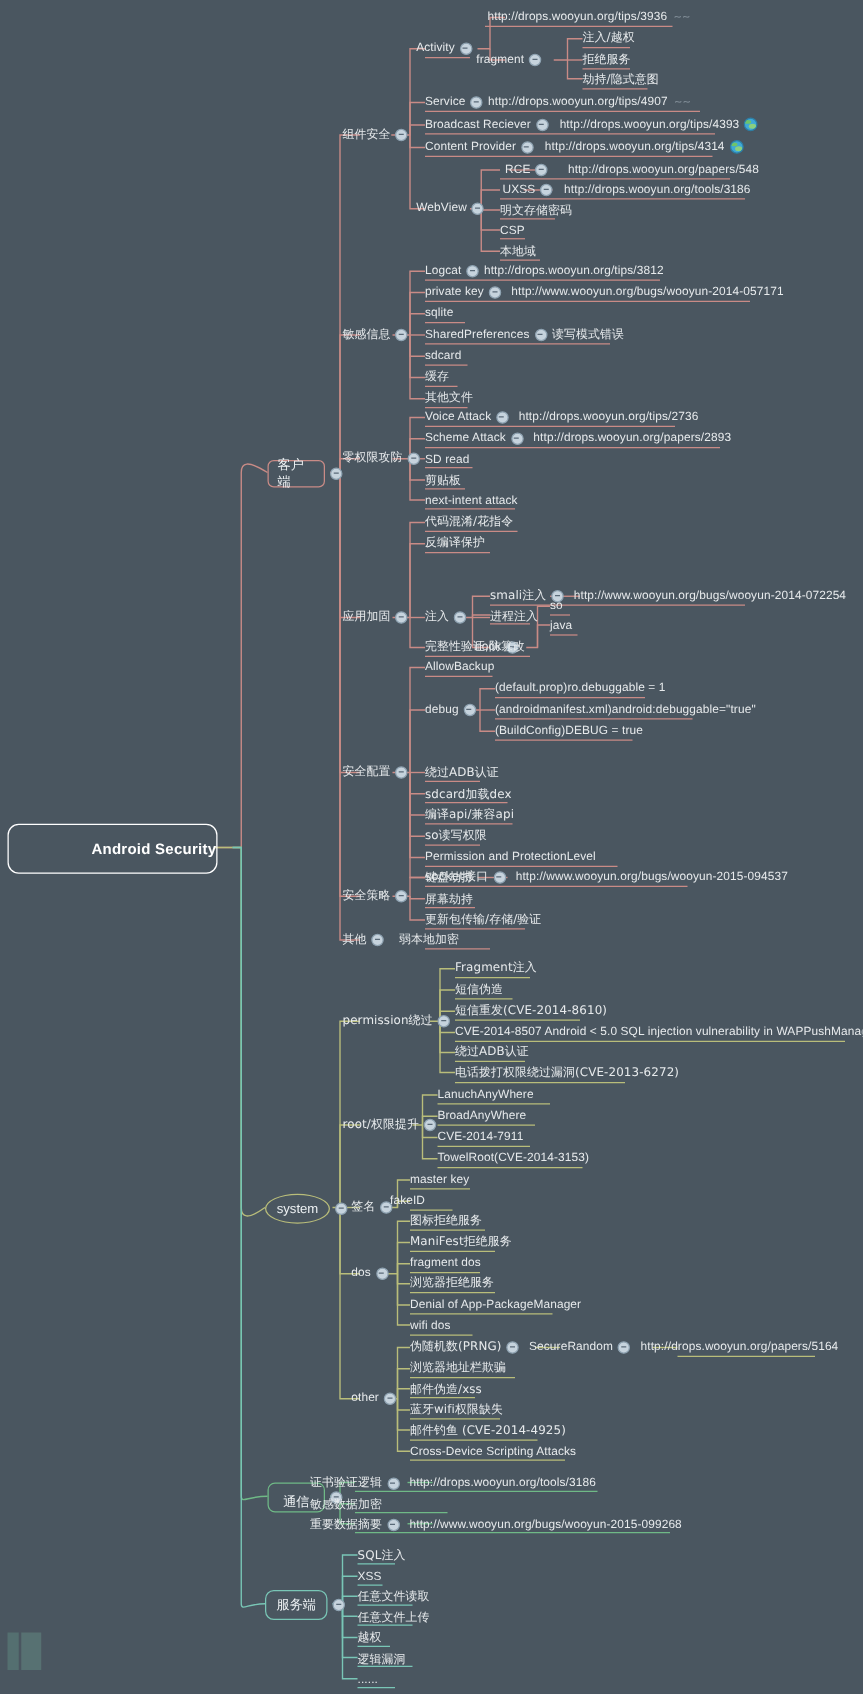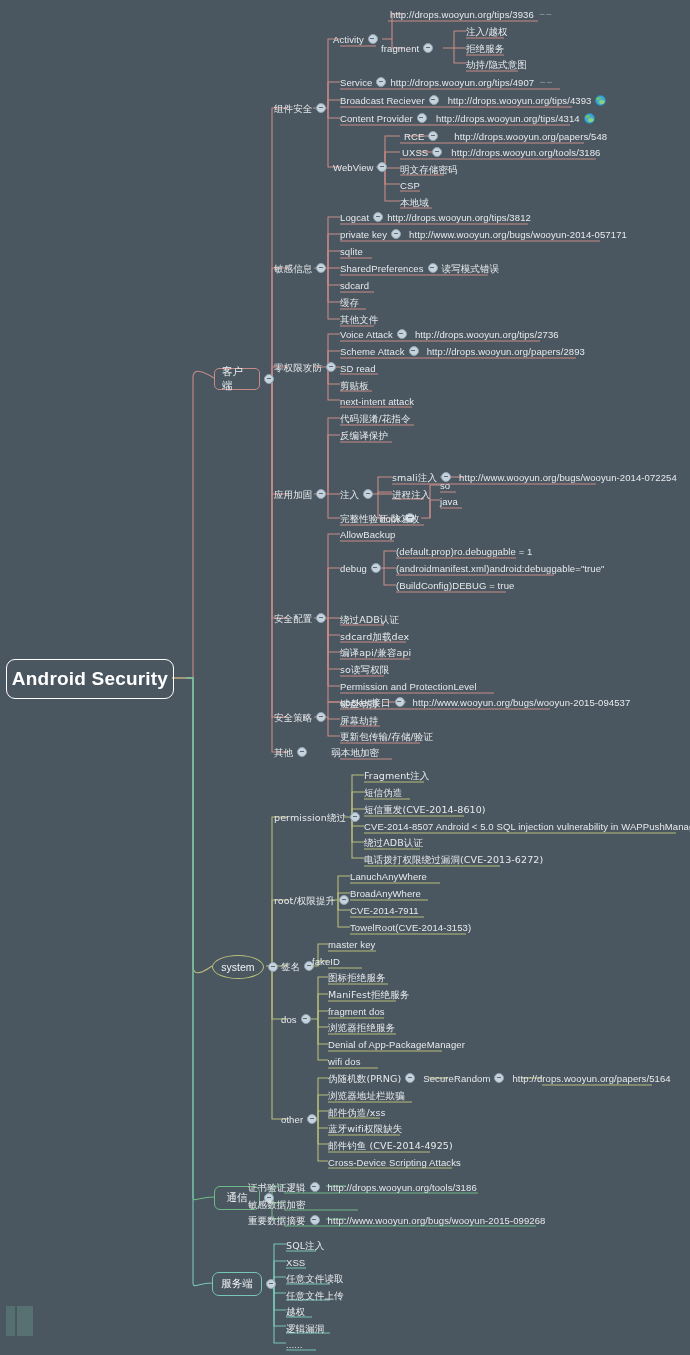--- a/index.html
+++ b/index.html
@@ -62,39 +62,39 @@
   }
 
   
   #root-node{
     position:absolute;
     left:6px;top:659px;
     width:166px;height:38px;
     border:1.6px solid #ffffff;
     border-radius:9px;
     color:#ffffff;
-    font-size:19px;
+    font-size:12px;
     font-weight:bold;
-    display:flex;align-items:center;justify-content:center;
+    display:flex;align-items:center;justify-content:flex-end;
     letter-spacing:0.2px;
     background:transparent;
   }
 
   
   .l1{
     position:absolute;
     display:flex;align-items:center;justify-content:center;
     font-size:10.5px;
     color:#eef2f4;
     background:transparent;
   }
   .l1 .lbl{padding:0 7px;}
   #n-client{left:214px;top:368px;width:44px;height:20px;border:1.2px solid #c98b86;border-radius:5px;}
   #n-system{left:212px;top:955px;width:50px;height:22px;border:1.2px solid #b9bd7a;border-radius:50%;}
-  #n-comm{left:214px;top:1186px;width:44px;height:22px;border:1.2px solid #6fb986;border-radius:6px;}
+  #n-comm{left:214px;top:1186px;width:44px;height:22px;border:1.2px solid #6fb986;border-radius:6px;align-items:flex-end;}
   #n-server{left:212px;top:1272px;width:48px;height:22px;border:1.2px solid #79c6b6;border-radius:7px;}
 
   
   #watermark{
     position:absolute;left:6px;top:1297px;
     font-size:38px;font-weight:bold;
     color:rgba(150,165,172,0.30);
     letter-spacing:1px;
     font-family:"DejaVu Sans","Liberation Sans",sans-serif;
     user-select:none;
@@ -475,21 +475,21 @@
   </div>
 
   <div class="node" style="left:274px;top:711px">
     <span class="txt cjk">安全策略</span><span class="bullet"></span>
   </div>
   <div class="node" style="left:340px;top:697px"><span class="txt cjk">键盘劫持</span></div>
   <div class="node" style="left:340px;top:714px"><span class="txt cjk">屏幕劫持</span></div>
   <div class="node" style="left:340px;top:730px"><span class="txt cjk">更新包传输/存储/验证</span></div>
 
   <div class="node" style="left:274px;top:746px">
-    <span class="txt cjk">其他</span><span class="bullet"></span><span class="txt cjk" style="margin-left:20px">弱本地加密</span>
+    <span class="txt cjk">其他</span><span class="bullet"></span><span class="txt cjk" style="margin-left:8px">弱本地加密</span>
   </div>
 
   <div class="node" style="left:274px;top:811px">
     <span class="txt cjk">permission绕过</span><span class="bullet"></span>
   </div>
   <div class="node" style="left:364px;top:769px"><span class="txt cjk">Fragment注入</span></div>
   <div class="node" style="left:364px;top:786px"><span class="txt cjk">短信伪造</span></div>
   <div class="node" style="left:364px;top:803px"><span class="txt cjk">短信重发(CVE-2014-8610)</span></div>
   <div class="node" style="left:364px;top:820px"><span class="txt">CVE-2014-8507 Android &lt; 5.0 SQL injection vulnerability in WAPPushManager</span></div>
   <div class="node" style="left:364px;top:836px"><span class="txt cjk">绕过ADB认证</span></div>

